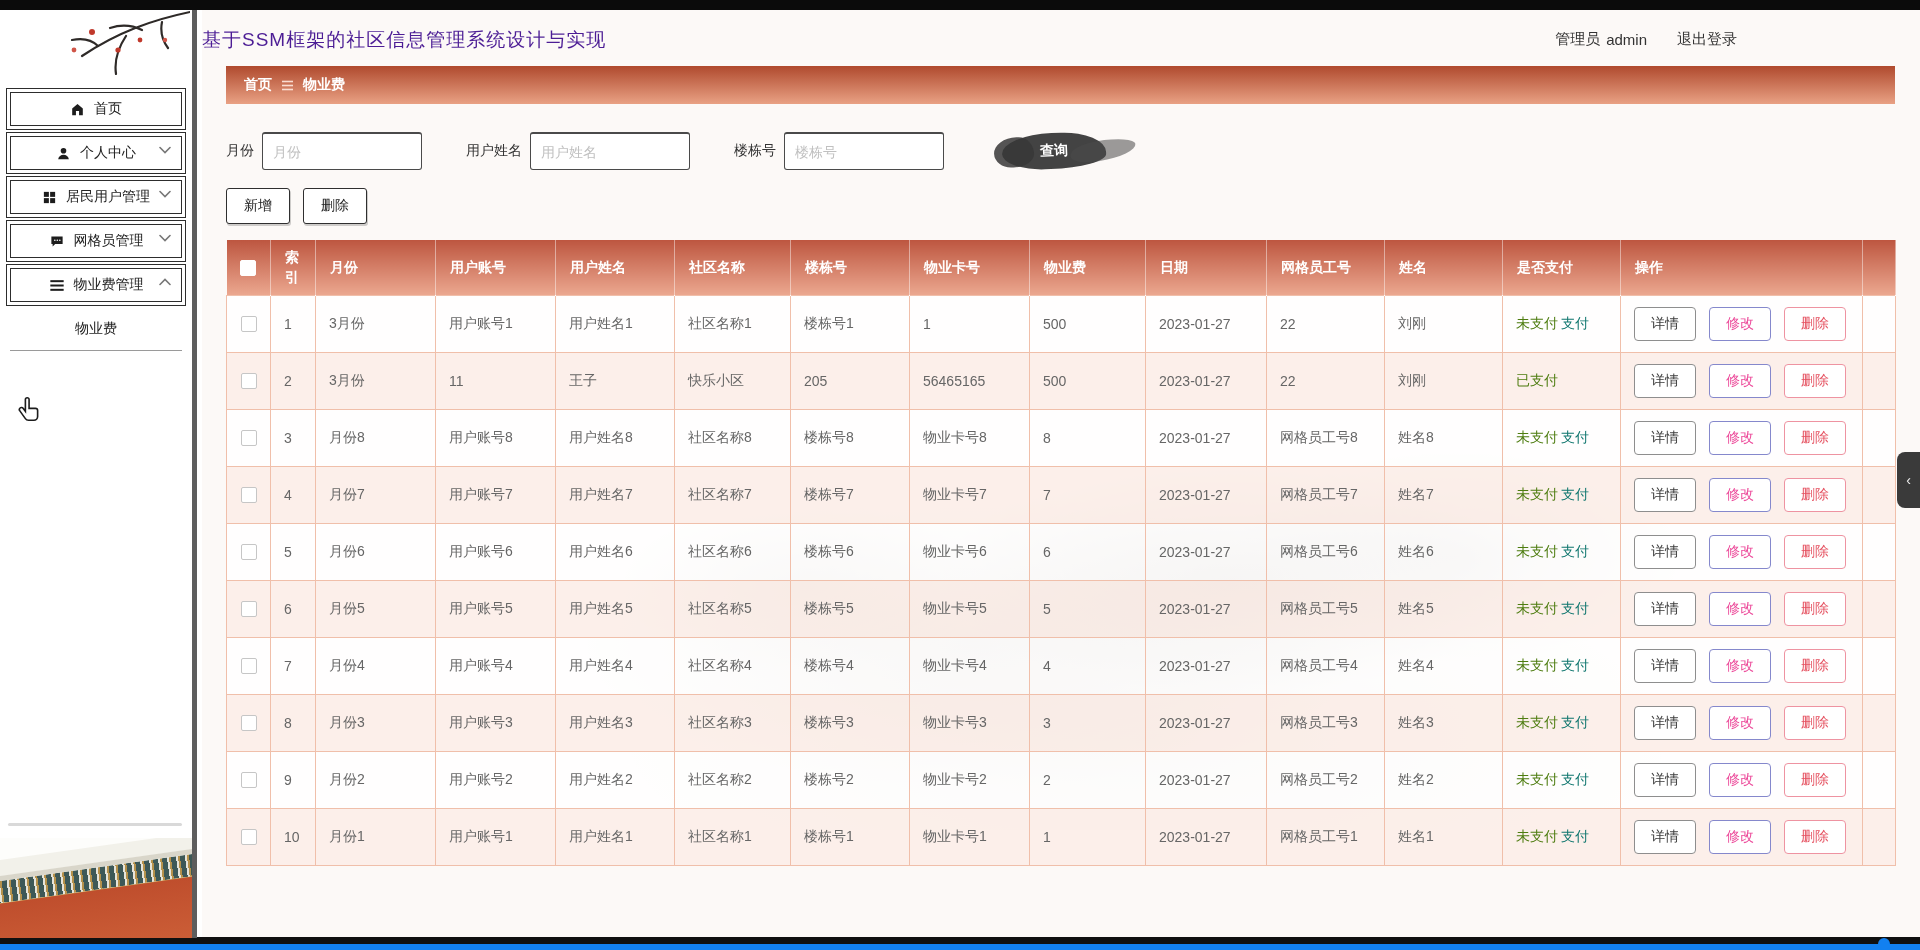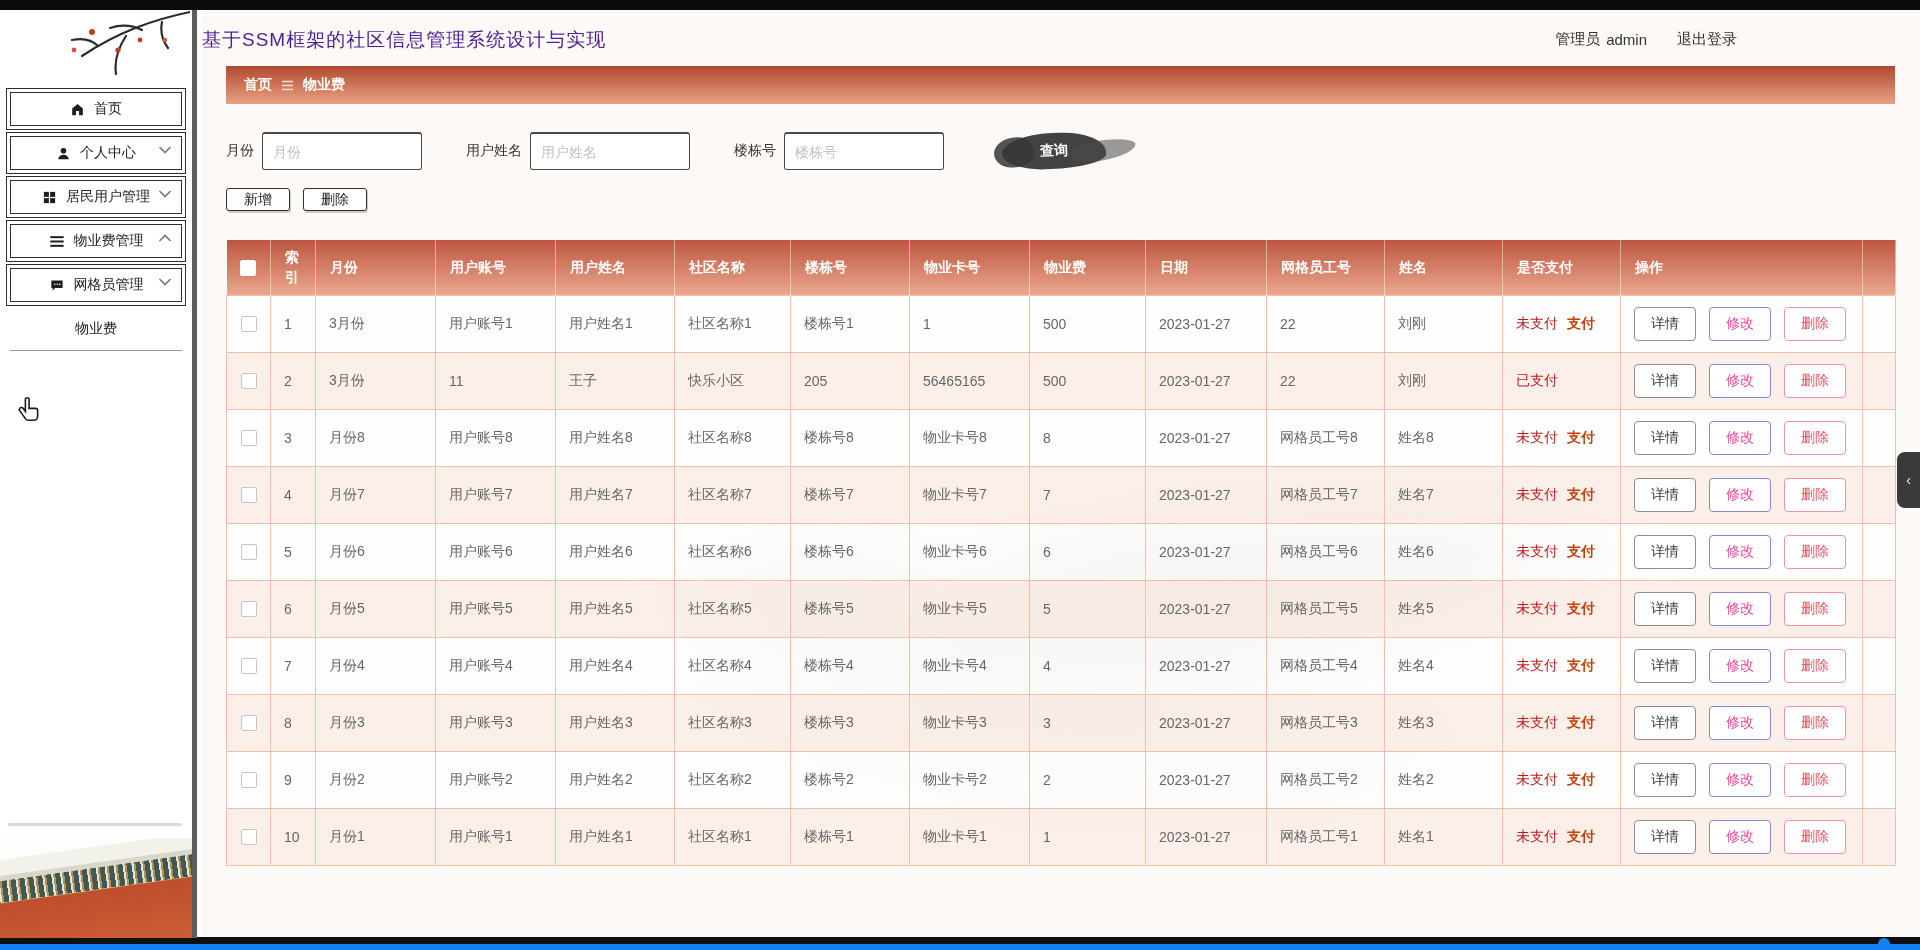--- a/index.html
+++ b/index.html
@@ -62,41 +62,41 @@
   .brush-btn{position:relative;width:104px;height:36px;margin-left:14px;background:#434343;cursor:pointer;
       border-radius:52% 46% 58% 44% / 58% 62% 40% 50%;transform:rotate(-2deg);
       display:flex;align-items:center;justify-content:center;}
   .brush-btn::after{content:"";position:absolute;right:-30px;top:9px;width:66px;height:20px;
       background:rgba(75,75,75,.55);border-radius:45% 60% 60% 40%/55% 45% 60% 45%;transform:rotate(-7deg);}
   .brush-btn::before{content:"";position:absolute;left:-8px;top:3px;width:40px;height:30px;
       background:rgba(55,55,55,.85);border-radius:60% 40% 55% 45%/55% 60% 45% 50%;}
   .brush-label{position:relative;z-index:2;color:#fff;font-size:14px;font-weight:bold;}
 
   .toolbar{position:absolute;top:178px;left:24px;display:flex;gap:13px;}
-  .sketch-btn{min-width:64px;height:23px;box-sizing:border-box;background:#fff;border:1.8px solid #2f2f2f;
+  .sketch-btn{min-width:64px;height:36px;box-sizing:border-box;background:#fff;border:1.8px solid #2f2f2f;
       border-radius:3px;font-size:14px;color:#222;display:flex;align-items:center;justify-content:center;
       padding:0 12px;cursor:pointer;box-shadow:1px 2px 0 rgba(0,0,0,.18);}
 
   
   .table-wrap{position:absolute;top:230px;left:24px;width:1669px;}
   table{border-collapse:collapse;table-layout:fixed;width:1669px;}
   thead th{height:55px;background:linear-gradient(#bd5640,#eba78f);color:#fff;font-size:14px;font-weight:bold;
       text-align:left;padding:4px 6px 4px 14px;box-sizing:border-box;border-right:1px solid rgba(255,255,255,.45);
       line-height:1.45;}
   thead th.center{text-align:center;padding-left:6px;}
   tbody td{height:57px;box-sizing:border-box;border:1px solid #f0bfaa;font-size:14px;color:#666;
       padding:0 6px 0 13px;overflow:hidden;white-space:nowrap;}
   tbody tr:nth-child(odd){background:rgba(255,255,255,.80);}
   tbody tr:nth-child(even){background:rgba(252,238,232,.86);}
   td.center{text-align:center;padding-left:6px;}
   .cbx{display:inline-block;width:14px;height:14px;border:1px solid #c6c6c6;border-radius:2px;background:#fff;
       vertical-align:middle;cursor:pointer;}
   .cbx.header{background:#fff;border:1px solid #fff;}
-  .pay-status{color:#b91c1c;font-family:Liberation Serif, serif;}
-  .pay-link{color:#c2410c;margin-left:9px;cursor:pointer;font-weight:bold;}
+  .pay-status{color:#4d7c0f;font-family:Liberation Serif, serif;}
+  .pay-link{color:#0f766e;margin-left:3px;cursor:pointer;}
   .row-actions{display:flex;gap:13px;align-items:center;text-align:right;}
   .act-btn{height:34px;min-width:62px;box-sizing:border-box;background:#fff;border-radius:4px;font-size:14px;
       display:flex;align-items:center;justify-content:center;cursor:pointer;padding:0 10px;}
   .act-detail{border:1.5px solid #8e8e8e;color:#3c3c3c;}
   .act-edit{border:1.5px solid #8588cc;color:#ec4899;}
   .act-delete{border:1.5px solid #ee93a1;color:#e5505f;}
 
   .toggle-tab{position:absolute;right:0;top:442px;width:23px;height:56px;background:#3a3a3a;
       border-radius:8px 0 0 8px;display:flex;align-items:center;justify-content:center;color:#eee;
       font-size:14px;cursor:pointer;z-index:20;}
@@ -162,52 +162,52 @@
             <span class="menu-chevron">
               <svg width="12" height="8" viewBox="0 0 12 8">
                 <path d="M1 1.5 6 6.5 11 1.5" stroke="#777" stroke-width="1.6" fill="none" stroke-linecap="round"></path>
               </svg>
             </span>
           </div>
         </div>
         <div class="menu-item">
           <div class="menu-item-inner">
             <span class="menu-icon">
-              <svg width="16" height="13" viewBox="0 0 24 18">
-                <g fill="#1d1d1d">
-                  <rect x="2" y="1" width="20" height="3"></rect>
-                  <rect x="2" y="7.5" width="20" height="3"></rect>
-                  <rect x="2" y="14" width="20" height="3"></rect>
-                </g>
-              </svg>
-            </span>
-            <span>物业费管理</span>
-            <span class="menu-chevron">
-              <svg width="12" height="8" viewBox="0 0 12 8">
-                <path d="M1 6.5 6 1.5 11 6.5" stroke="#777" stroke-width="1.6" fill="none" stroke-linecap="round"></path>
-              </svg>
-            </span>
-          </div>
-        </div>
-        <div class="menu-item">
-          <div class="menu-item-inner">
-            <span class="menu-icon">
               <svg width="16" height="15" viewBox="0 0 24 24">
                 <path d="M3 4h18v12H9l-4 4v-4H3Z" fill="#1d1d1d"></path>
                 <g fill="#fff">
                   <circle cx="8.5" cy="10" r="1.3"></circle>
                   <circle cx="12.5" cy="10" r="1.3"></circle>
                   <circle cx="16.5" cy="10" r="1.3"></circle>
                 </g>
               </svg>
             </span>
             <span>网格员管理</span>
             <span class="menu-chevron">
               <svg width="12" height="8" viewBox="0 0 12 8">
                 <path d="M1 1.5 6 6.5 11 1.5" stroke="#777" stroke-width="1.6" fill="none" stroke-linecap="round"></path>
+              </svg>
+            </span>
+          </div>
+        </div>
+        <div class="menu-item">
+          <div class="menu-item-inner">
+            <span class="menu-icon">
+              <svg width="16" height="13" viewBox="0 0 24 18">
+                <g fill="#1d1d1d">
+                  <rect x="2" y="1" width="20" height="3"></rect>
+                  <rect x="2" y="7.5" width="20" height="3"></rect>
+                  <rect x="2" y="14" width="20" height="3"></rect>
+                </g>
+              </svg>
+            </span>
+            <span>物业费管理</span>
+            <span class="menu-chevron">
+              <svg width="12" height="8" viewBox="0 0 12 8">
+                <path d="M1 6.5 6 1.5 11 6.5" stroke="#777" stroke-width="1.6" fill="none" stroke-linecap="round"></path>
               </svg>
             </span>
           </div>
         </div>
         <div class="submenu-item">物业费</div>
         <div class="submenu-divider"></div>
       </div>
 
     <div class="sidebar-line"></div>
     <div class="palace">

